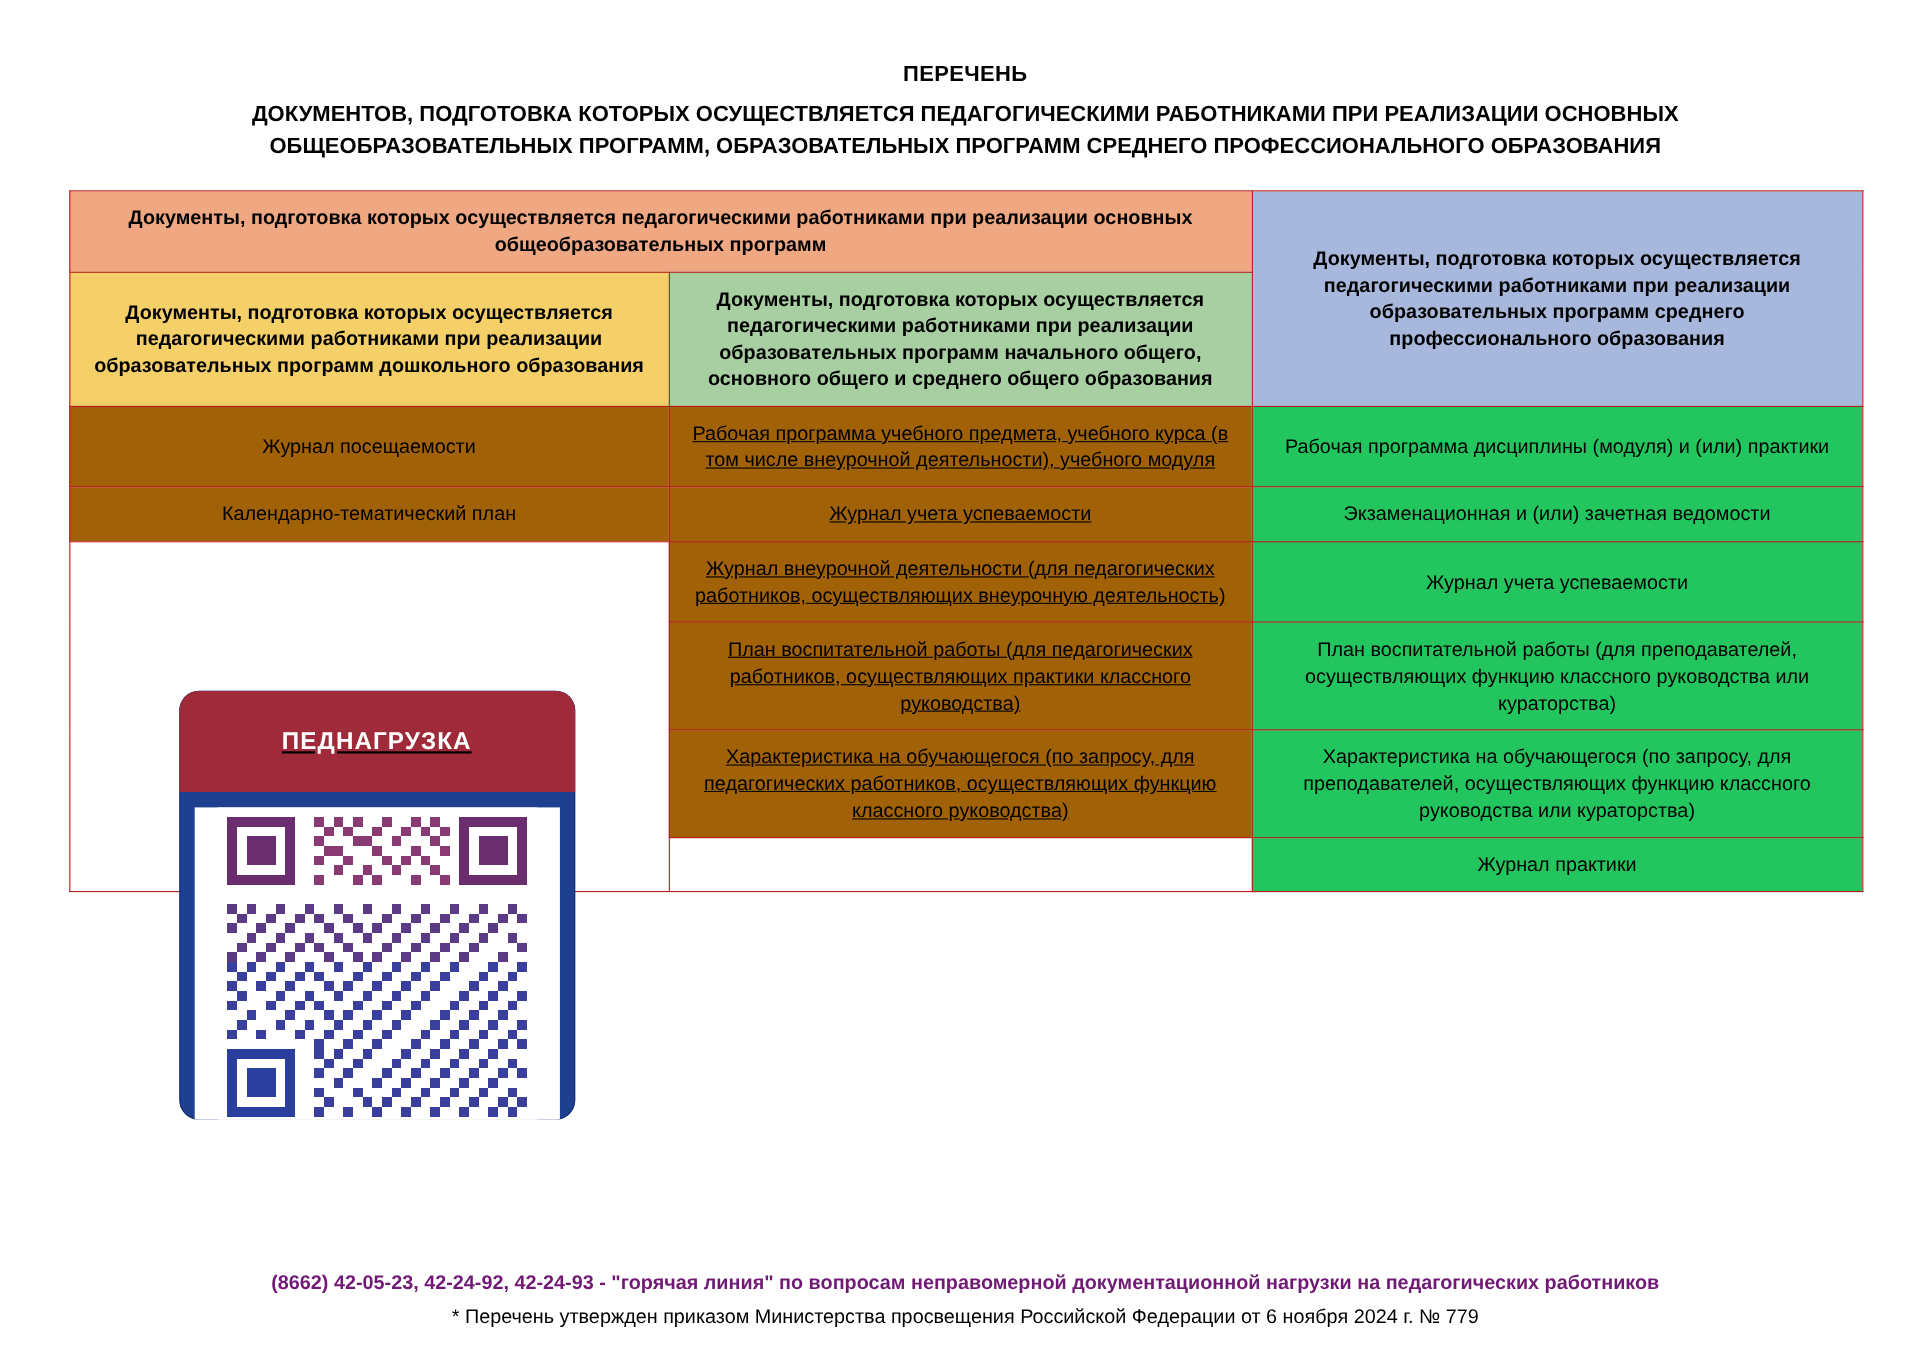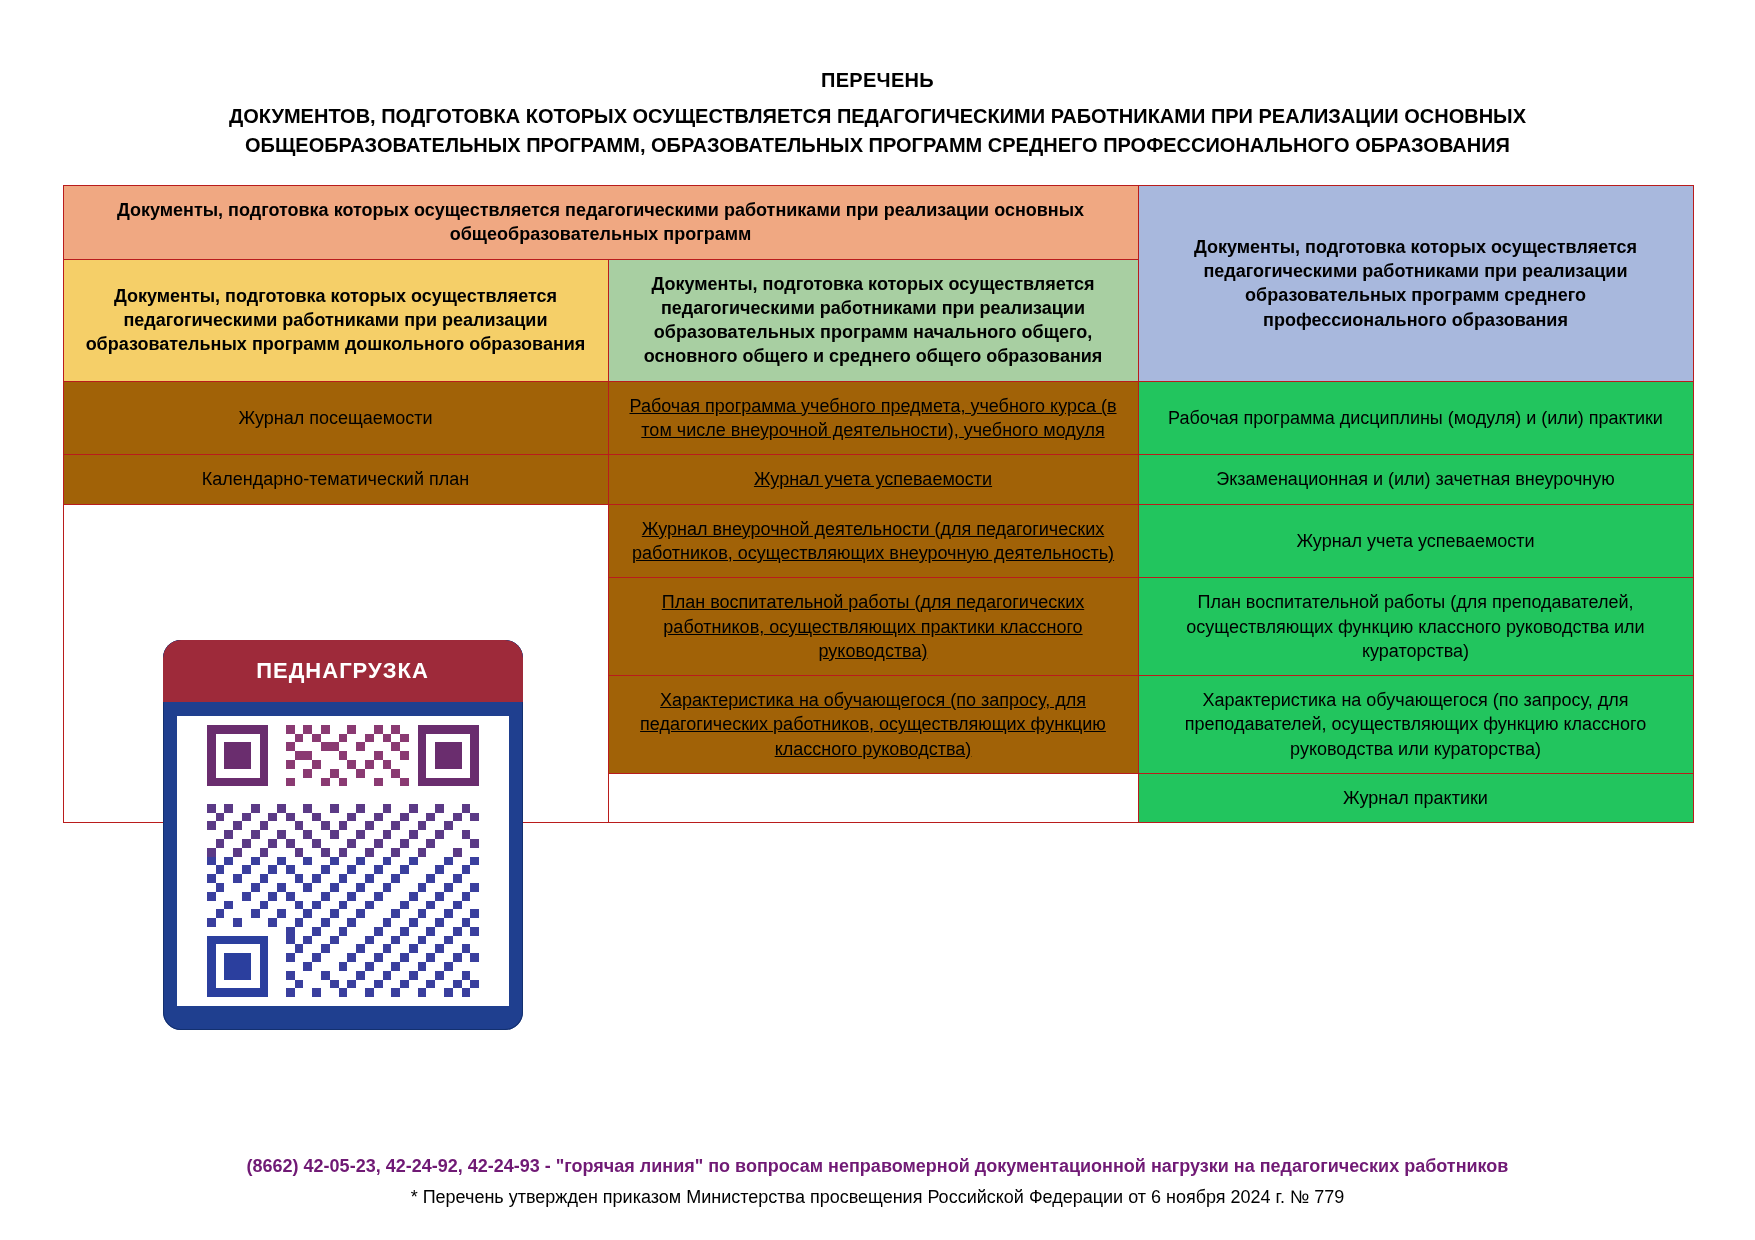--- a/index.html
+++ b/index.html
@@ -12,21 +12,21 @@
     height: 1240px;
     font-family: "Liberation Sans", sans-serif;
     color: #000000;
     overflow: hidden;
   }
   .page {
     position: relative;
     width: 1755px;
     height: 1240px;
     box-sizing: border-box;
-    padding: 12px;
+    padding: 0;
   }
 
   
   .title-block {
     text-align: center;
     padding: 55px 120px 0 120px;
   }
   .title-line-1 {
     font-size: 20px;
     font-weight: bold;
@@ -116,27 +116,28 @@
     left: 100px;
     top: 455px;
     width: 360px;
     height: 390px;
     background: #1f3f8f;
     border-radius: 18px;
     box-shadow: 0 0 0 1px #13306f inset;
     overflow: hidden;
   }
   .qr-card-head {
-    height: 62px;
+    height: 92px;
     background: #9e2a3a;
     display: flex;
     align-items: center;
     justify-content: center;
     border-top-left-radius: 18px;
     border-top-right-radius: 18px;
+    text-decoration: underline;
   }
   .qr-card-head span {
     color: #ffffff;
     font-weight: bold;
     font-size: 22px;
     letter-spacing: 1px;
   }
   .qr-area {
     padding: 14px;
   }
@@ -197,21 +198,21 @@
 
         <tr>
           <td class="cell-yellow">Журнал посещаемости</td>
           <td class="cell-green">Рабочая программа учебного предмета, учебного курса (в том числе внеурочной деятельности), учебного модуля</td>
           <td class="cell-blue">Рабочая программа дисциплины (модуля) и (или) практики</td>
         </tr>
 
         <tr>
           <td class="cell-yellow">Календарно-тематический план</td>
           <td class="cell-green">Журнал учета успеваемости</td>
-          <td class="cell-blue">Экзаменационная и (или) зачетная внеурочную</td>
+          <td class="cell-blue">Экзаменационная и (или) зачетная ведомости</td>
         </tr>
 
         <tr>
           <td class="cell-blank-border-none" rowspan="4"></td>
           <td class="cell-green">Журнал внеурочной деятельности (для педагогических работников, осуществляющих внеурочную деятельность)</td>
           <td class="cell-blue">Журнал учета успеваемости</td>
         </tr>
 
         <tr>
           <td class="cell-green">План воспитательной работы (для педагогических работников, осуществляющих практики классного руководства)</td>

